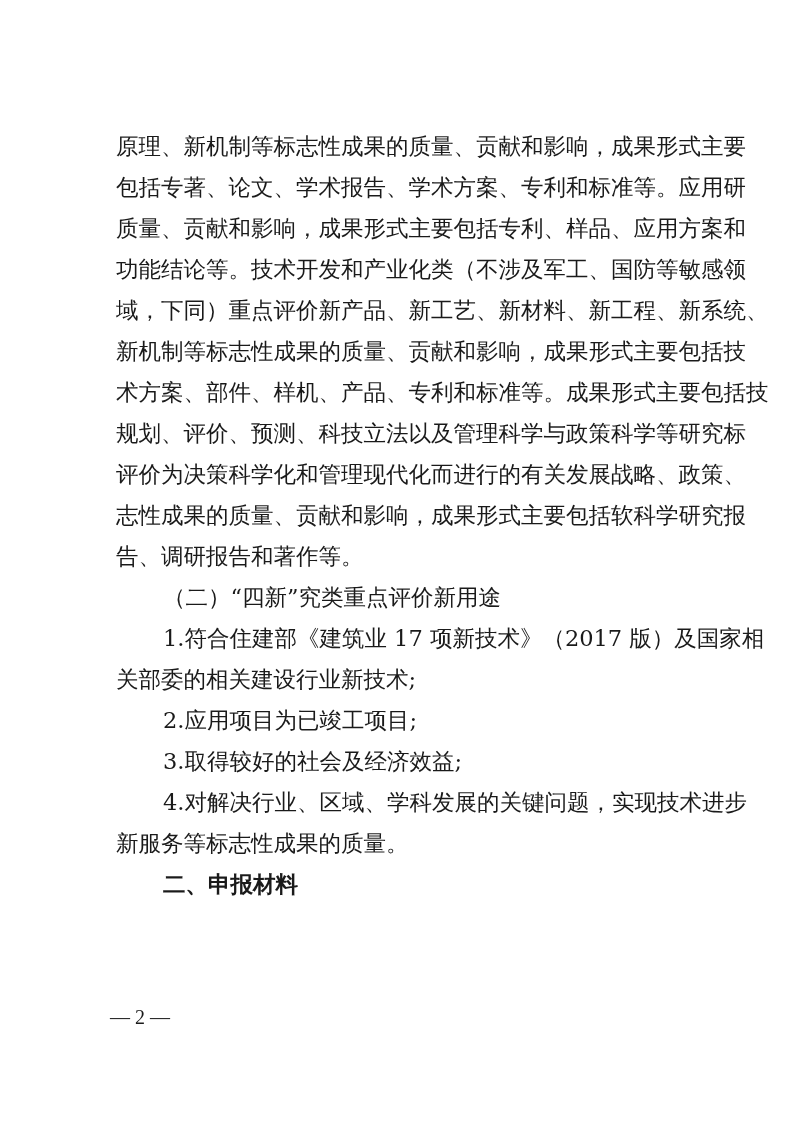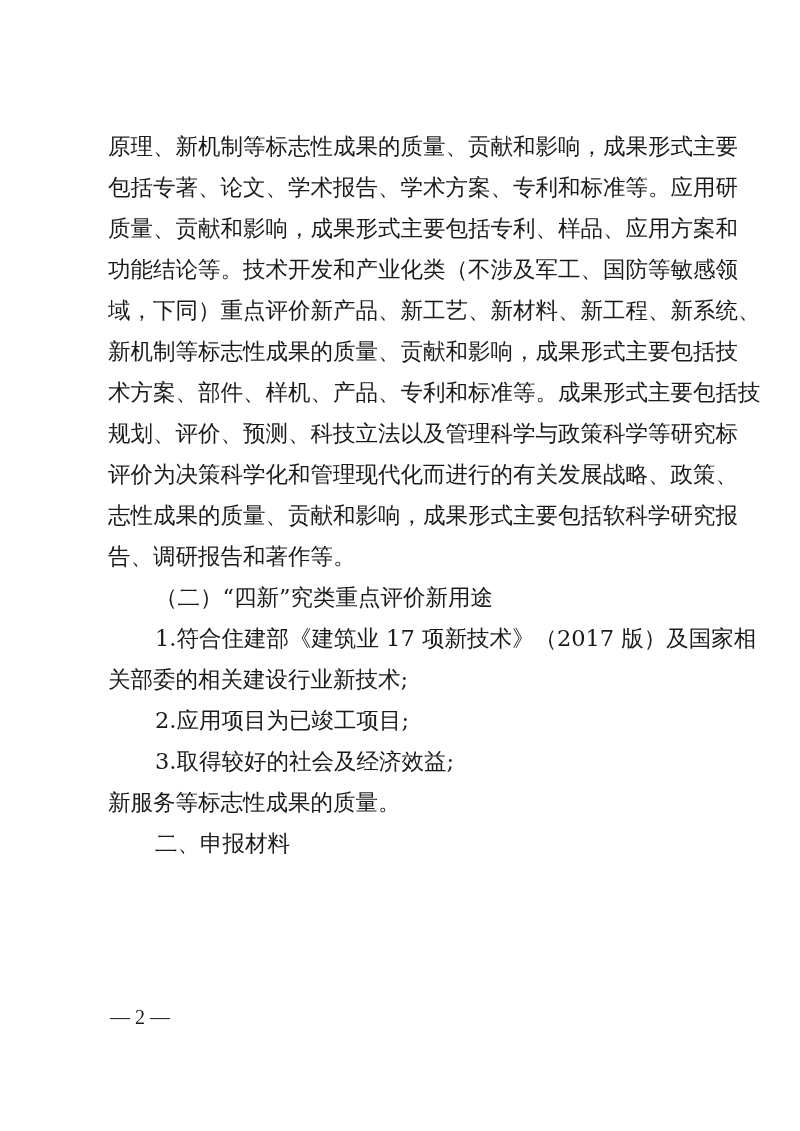--- a/index.html
+++ b/index.html
@@ -1,27 +1,27 @@
 <!DOCTYPE html>
 <html><head>
 <meta charset="utf-8">
 <style>
   html, body { margin:0; padding:0; }
   body {
     width:800px; height:1131px; background:#ffffff; position:relative; overflow:hidden;
     font-family: "DejaVu Serif", "Liberation Serif", serif; color:#1a1a1a;
   }
-  .page { position:absolute; left:108px; top:126px; width:596px; }
+  .page { position:absolute; left:116px; top:126px; width:596px; }
   .line {
     height:41px; line-height:41px; font-size:22.5px; white-space:nowrap;
     text-align:justify; text-align-last:justify; letter-spacing:0px;
   }
   .line.last { text-align-last:left; }
   .indent { padding-left:47px; }
-  .heading { font-family:"DejaVu Sans", "Liberation Sans", sans-serif; font-weight:normal; }
+  .heading { font-family:"DejaVu Sans", "Liberation Sans", sans-serif; font-weight:bold; }
   .pagenum {
     position:absolute; left:110px; top:1006px; font-size:20px;
     font-family:"Liberation Serif", serif; color:#1a1a1a;
   }
 </style>
 </head>
 <body>
 
 <div class="page">
   <div class="line">原理、新机制等标志性成果的质量、贡献和影响，成果形式主要</div>
@@ -35,18 +35,19 @@
   <div class="line">评价为决策科学化和管理现代化而进行的有关发展战略、政策、</div>
   <div class="line">志性成果的质量、贡献和影响，成果形式主要包括软科学研究报</div>
   <div class="line last">告、调研报告和著作等。</div>
 
   <div class="line last indent">（二）“四新”究类重点评价新用途</div>
 
   <div class="line indent">1.符合住建部《建筑业 17 项新技术》（2017 版）及国家相</div>
   <div class="line last">关部委的相关建设行业新技术;</div>
   <div class="line last indent">2.应用项目为已竣工项目;</div>
   <div class="line last indent">3.取得较好的社会及经济效益;</div>
+  <div class="line indent">4.对解决行业、区域、学科发展的关键问题，实现技术进步</div>
   <div class="line last">新服务等标志性成果的质量。</div>
 
   <div class="line last indent heading">二、申报材料</div>
 </div>
 
 <div class="pagenum">— 2 —</div>
 
 </body></html>

